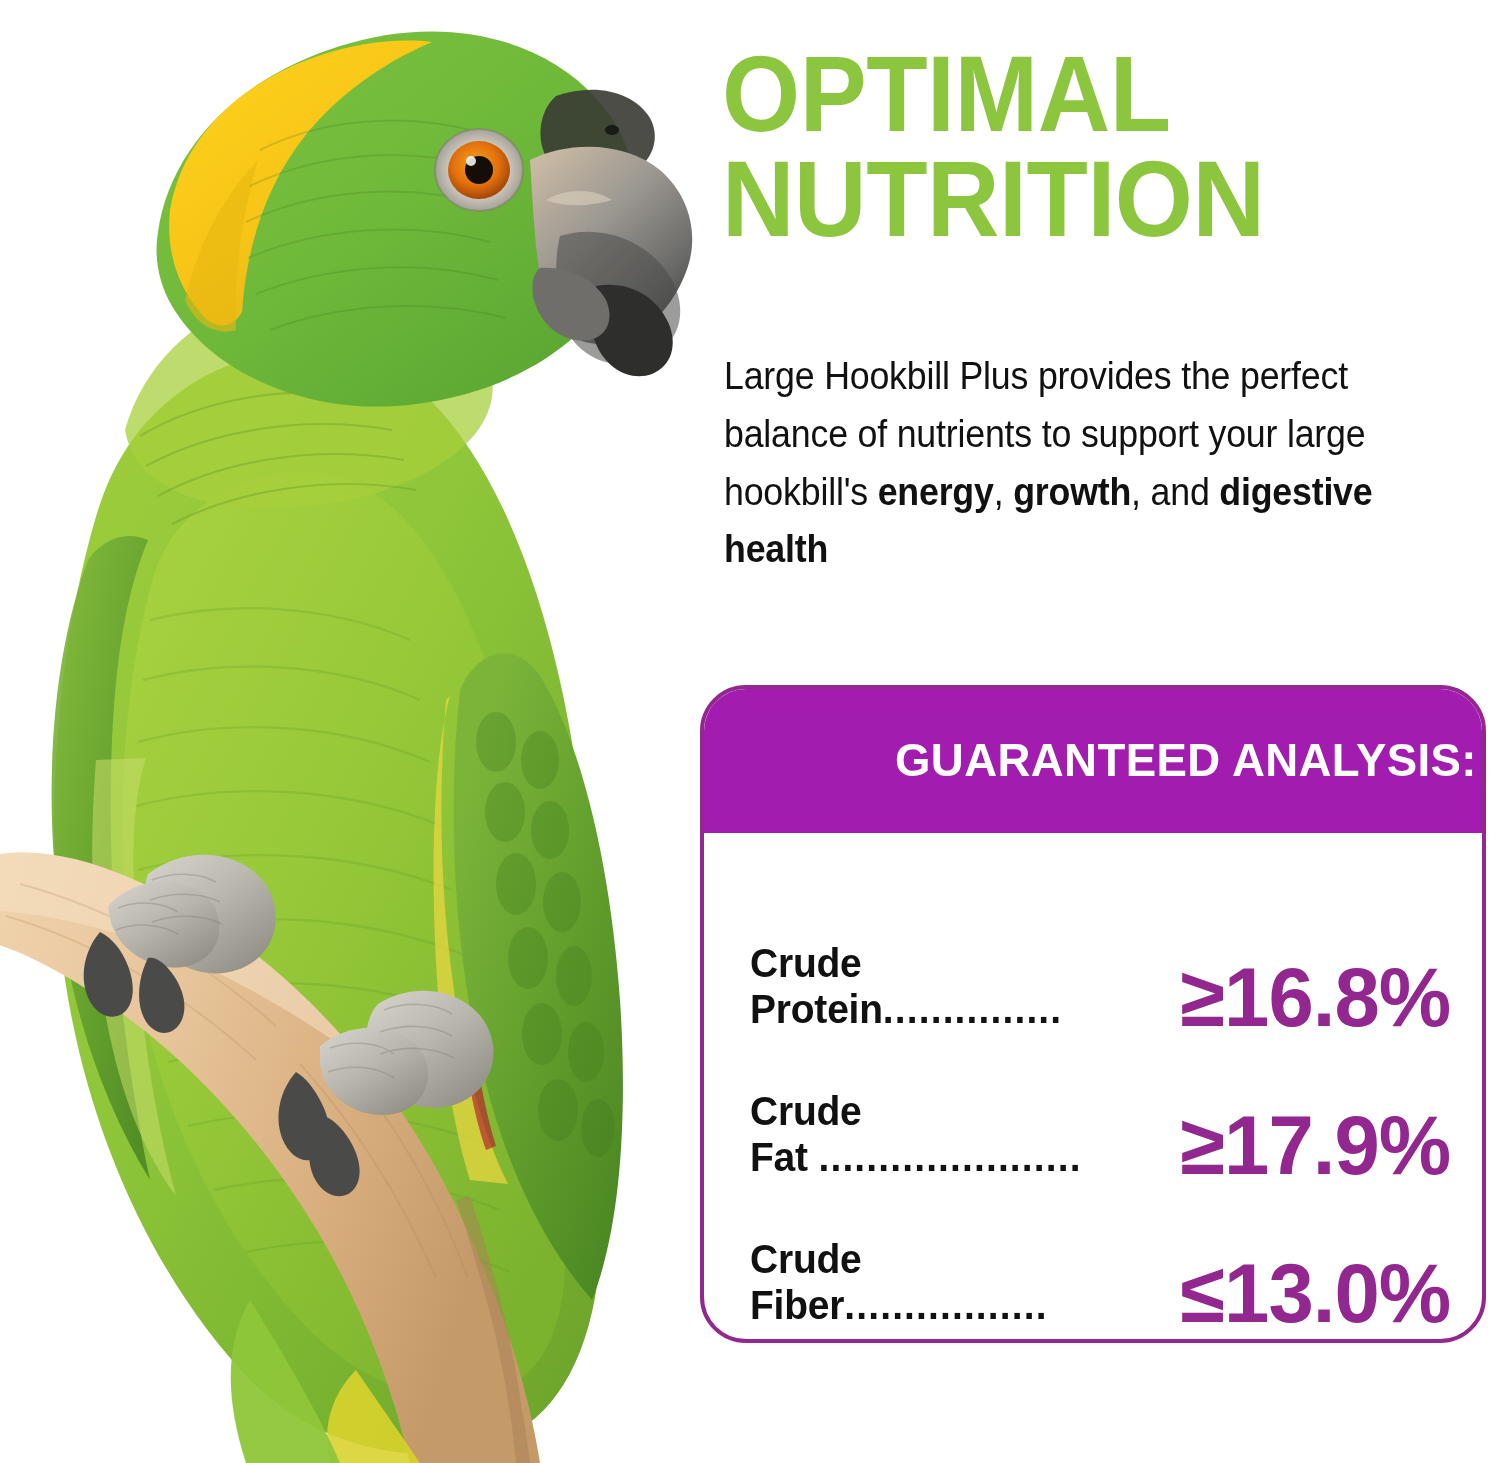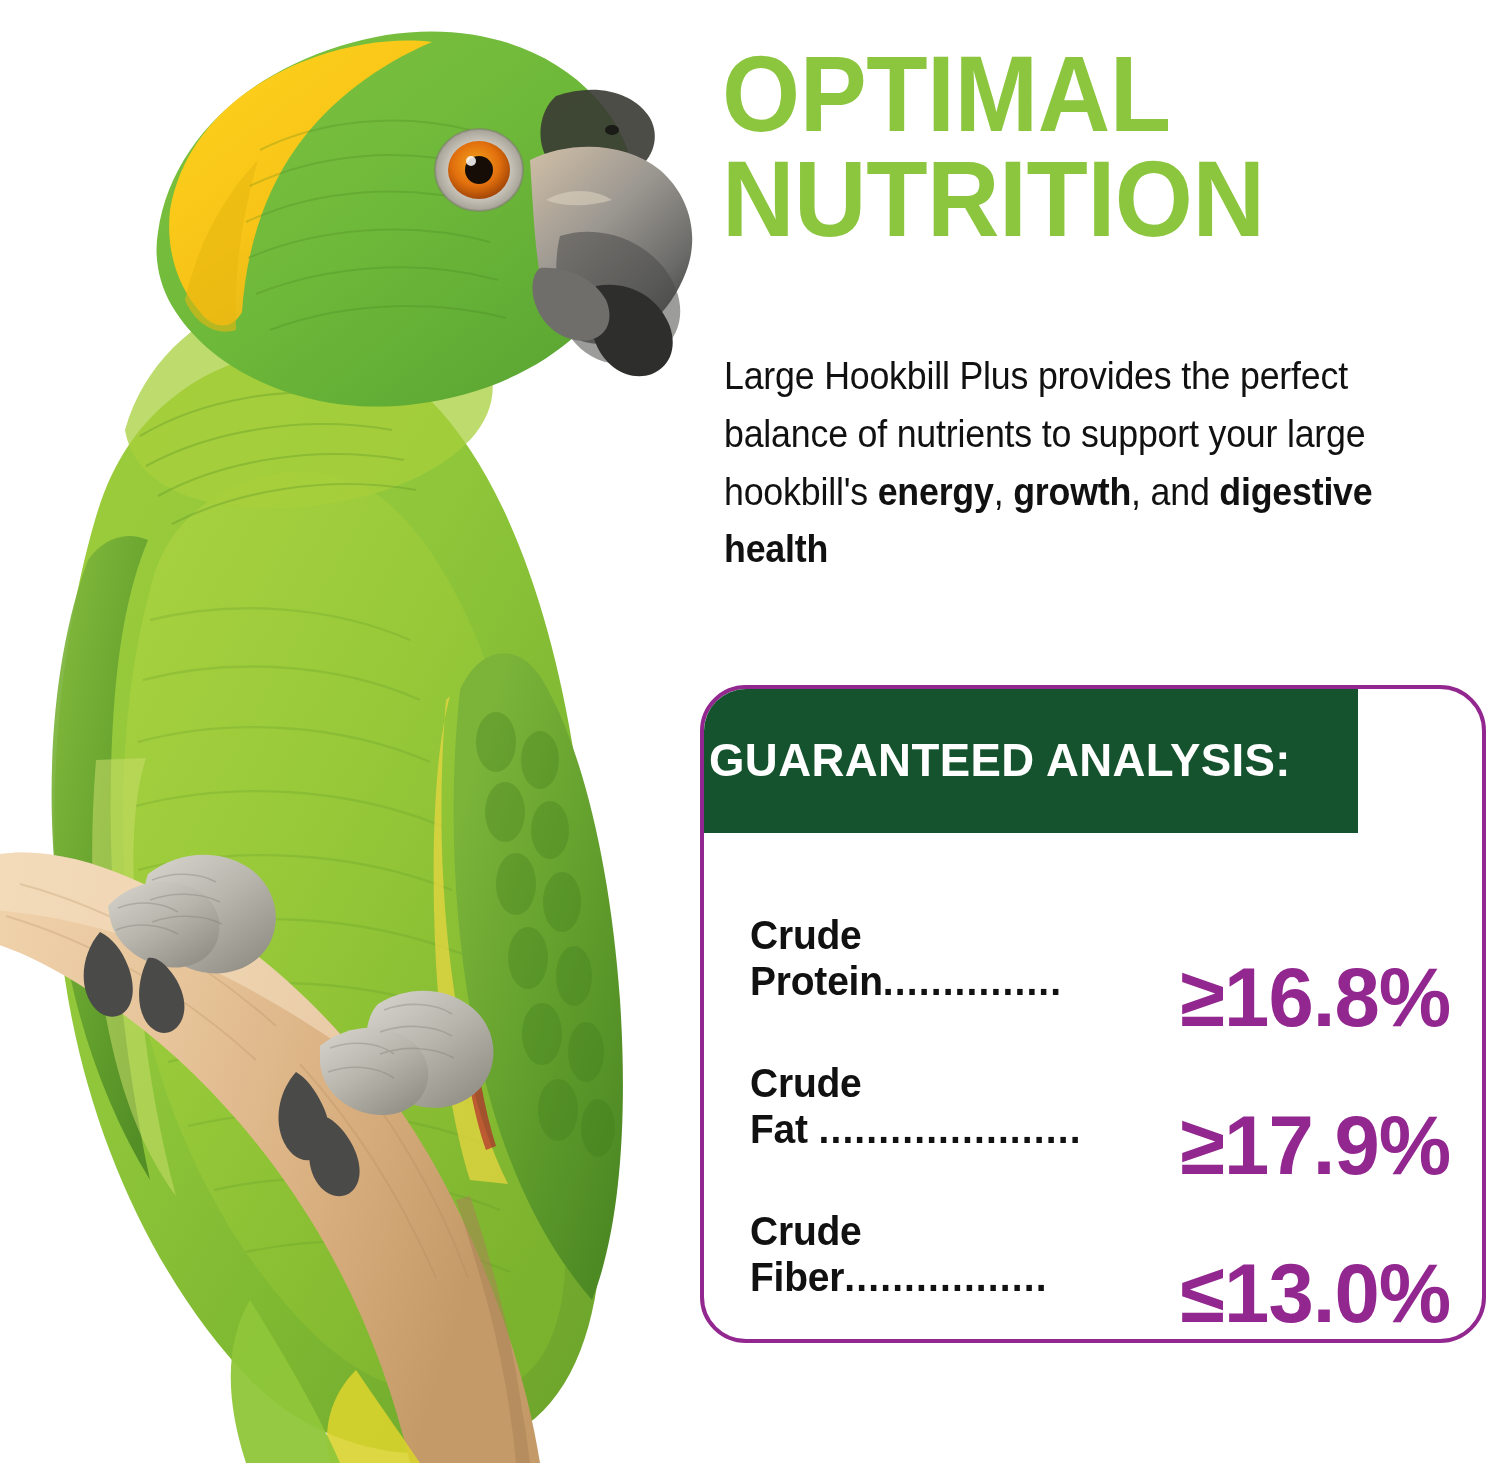--- a/index.html
+++ b/index.html
@@ -79,26 +79,26 @@
     width: 786px;
     height: 658px;
     border: 4px solid #92278F;
     border-radius: 46px;
     background: #ffffff;
     overflow: hidden;
   }
   #analysis-header {
     position: absolute;
     left: -4px; top: -4px;
-    width: 658px;
+    width: 786px;
     height: 148px;
-    background: #14532d;
+    background: #a21caf;
     display: flex;
     align-items: center;
-    justify-content: flex-start;
+    justify-content: flex-end;
   }
   #analysis-header-title {
     color: #ffffff;
     font-family: "Liberation Sans Narrow", "Liberation Sans", sans-serif;
     font-weight: bold;
     font-size: 47px;
     letter-spacing: 0.4px;
     text-transform: uppercase;
     transform: scaleX(0.97);
   }
@@ -109,21 +109,21 @@
     top: 148px;
     width: 782px;
     height: 502px;
     padding: 48px 30px 30px 46px;
   }
 
   .analysis-row {
     position: relative;
     height: 148px;
     display: flex;
-    align-items: center;
+    align-items: flex-end;
   }
 
   .row-label-block {
     display: flex;
     flex-direction: column;
     justify-content: flex-end;
     flex: 0 0 auto;
     min-width: 0;
   }
   .row-label-top,

